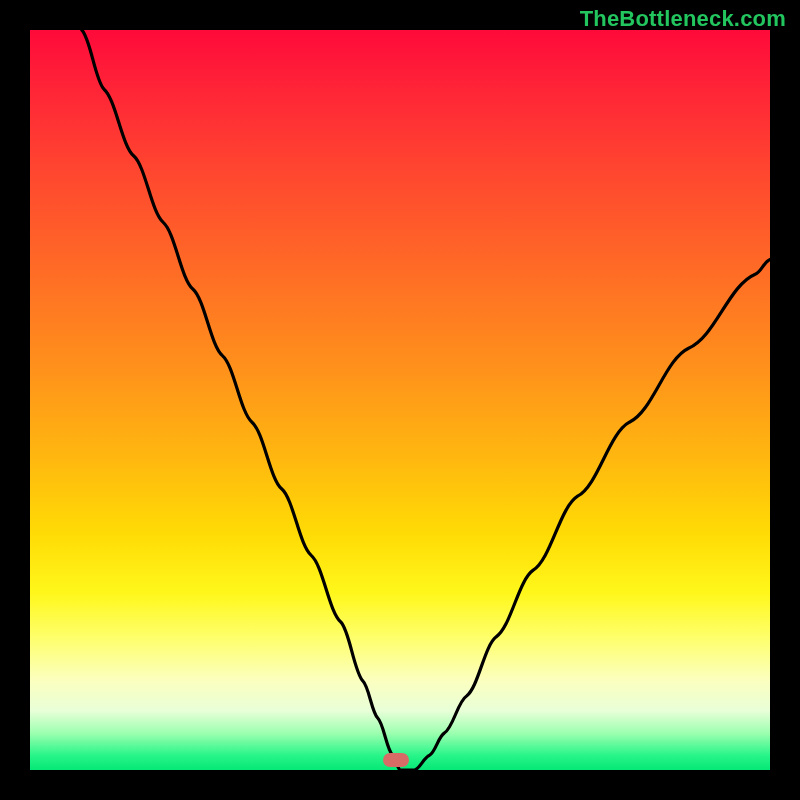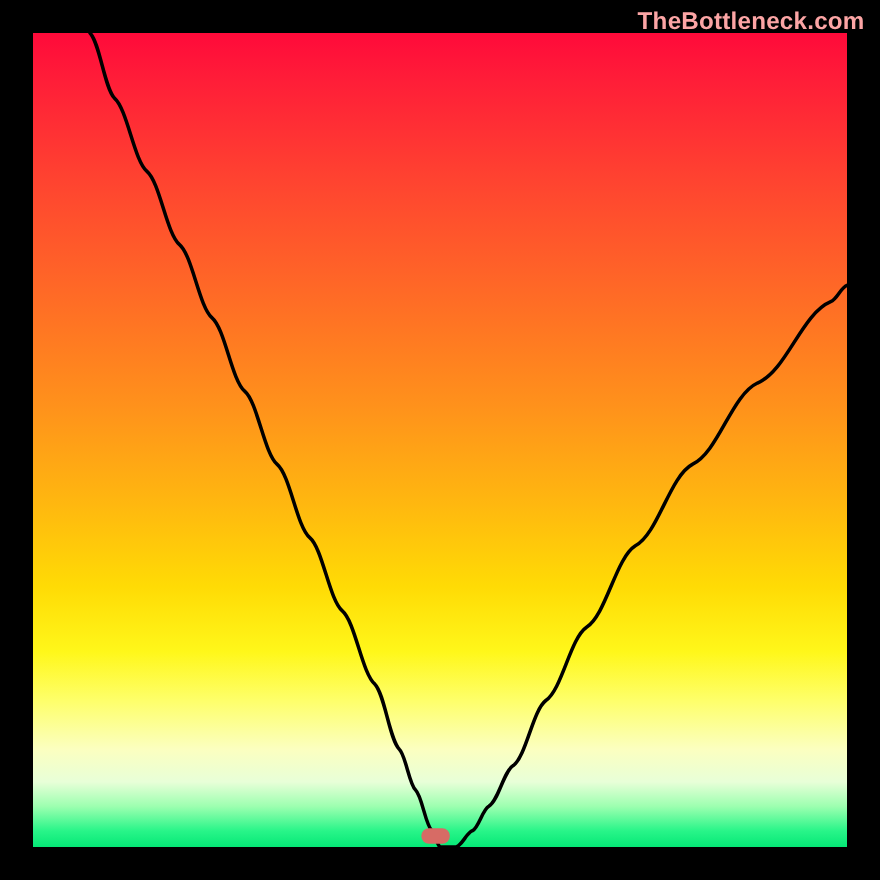--- a/index.html
+++ b/index.html
@@ -14,21 +14,21 @@
   .frame {
     position: relative;
     width: 800px;
     height: 800px;
     background: #000;
   }
   .watermark {
     position: absolute;
     top: 6px;
     right: 14px;
-    color: #fca5a5;
+    color: #22c55e;
     font-size: 22px;
     font-weight: 600;
     letter-spacing: 0.2px;
     z-index: 5;
     user-select: none;
   }
   .plot-area {
     position: absolute;
     left: 30px;
     top: 30px;

